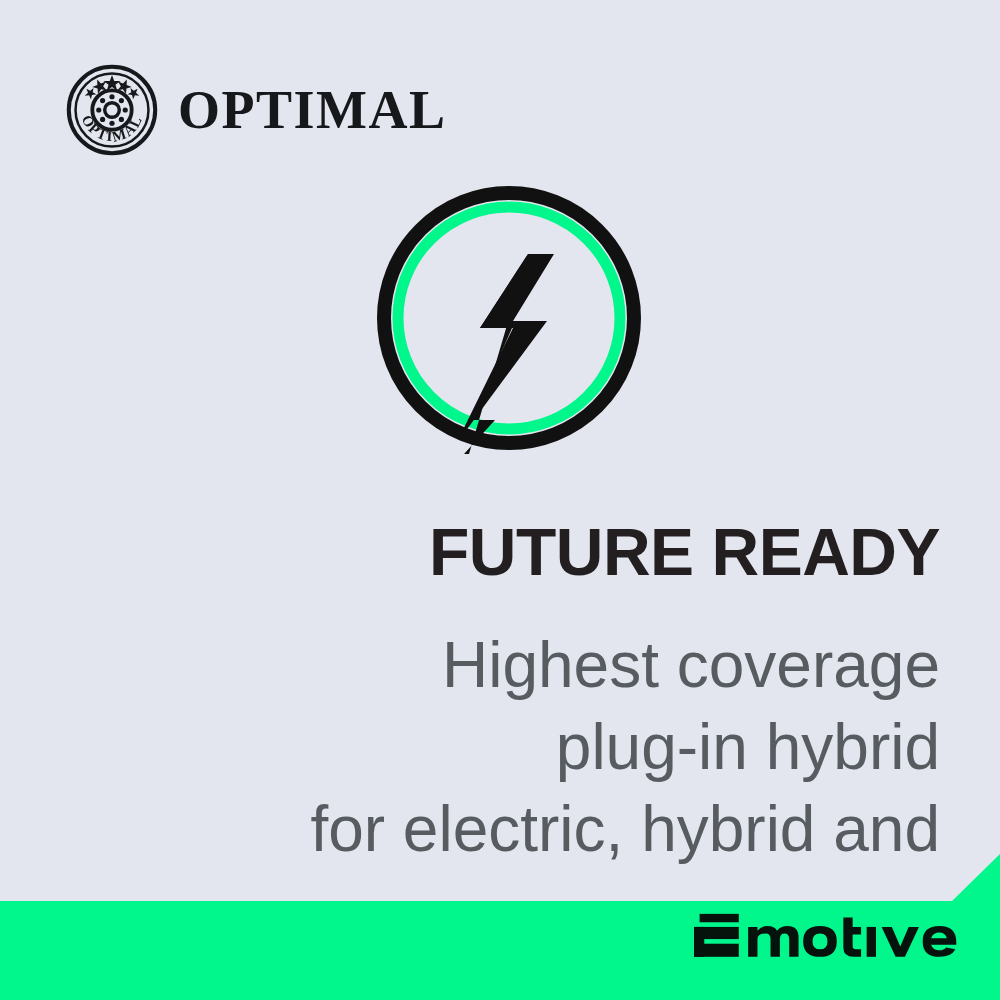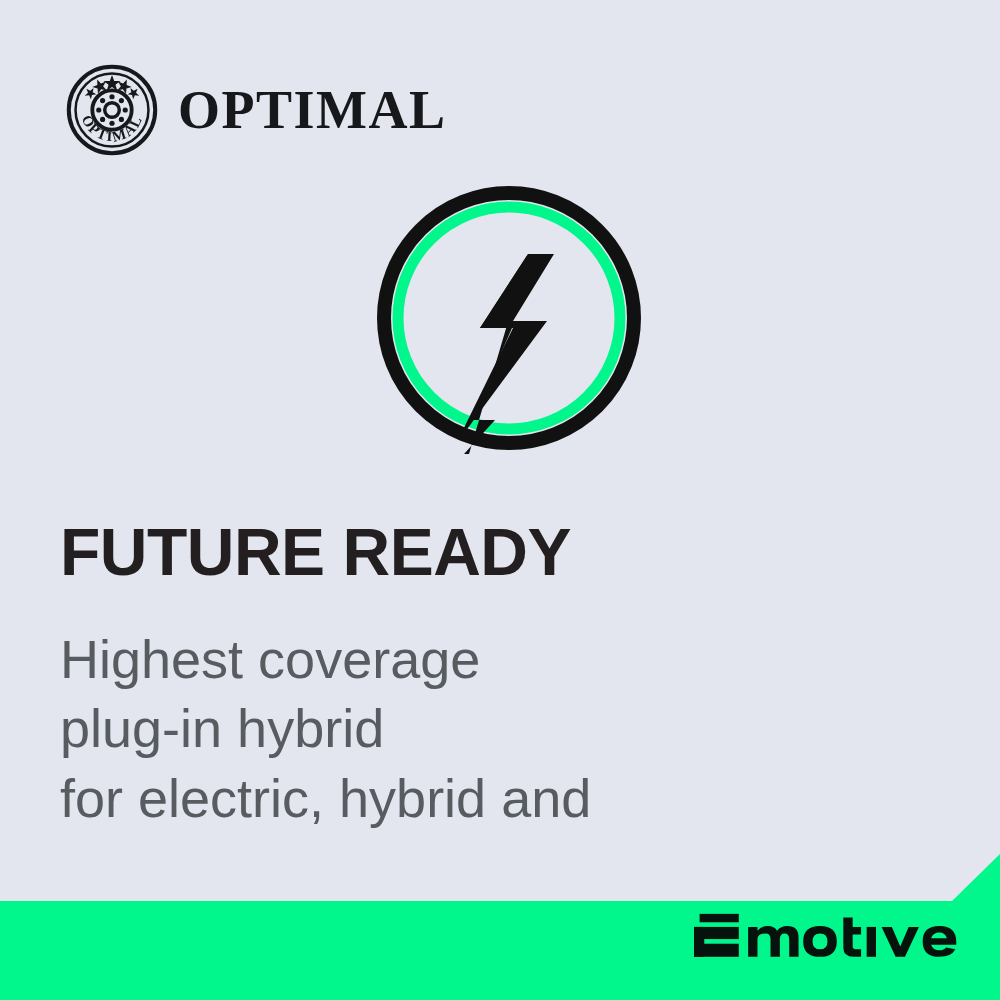--- a/index.html
+++ b/index.html
@@ -41,37 +41,37 @@
     position:absolute;
     left:376px; top:182px;
     width:266px; height:272px;
   }
   .hero-icon svg { display:block; width:100%; height:100%; }
 
   
   .copy-block {
     position:absolute;
     left:0; right:0; top:518px;
-    text-align:left;
+    text-align:right;
     padding:0 60px;
   }
   .headline {
     font-family:"Liberation Sans", sans-serif;
     font-weight:700;
     font-size:66px;
     letter-spacing:-0.5px;
     color:#231f20;
     line-height:1.05;
     white-space:nowrap;
   }
   .subcopy {
     margin-top:38px;
     font-family:"Liberation Sans", sans-serif;
     font-weight:400;
-    font-size:54px;
+    font-size:64px;
     line-height:1.28;
     color:#565c60;
   }
   .subcopy .line { display:block; white-space:nowrap; }
 
   
   .footer-bar {
     position:absolute;
     left:0; bottom:0;
     width:1000px; height:146px;

